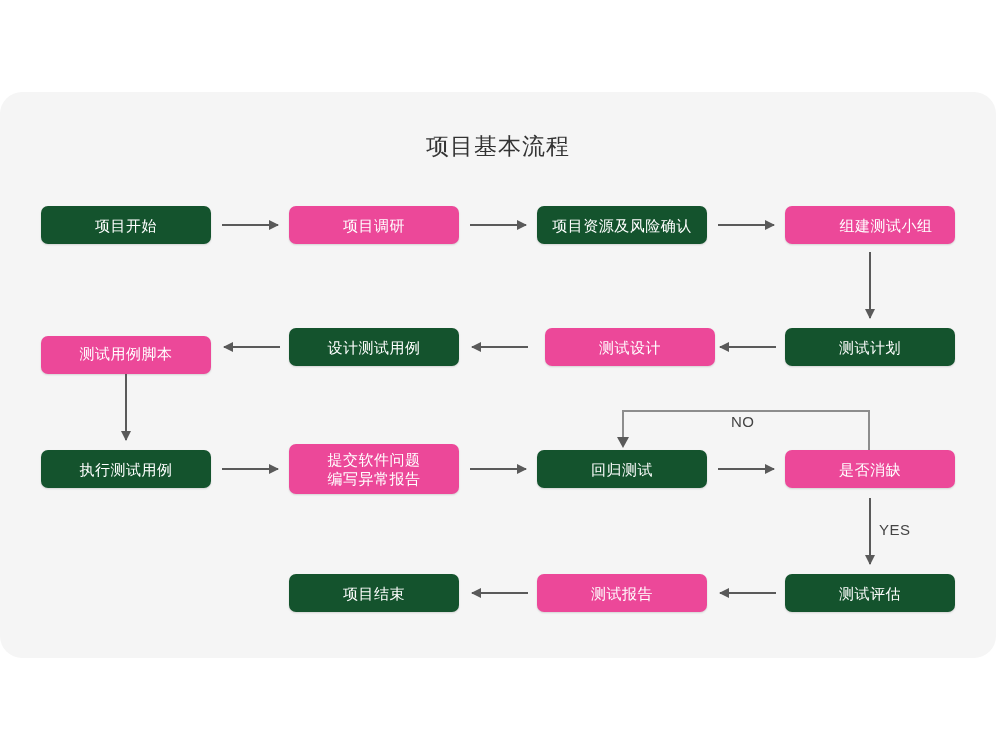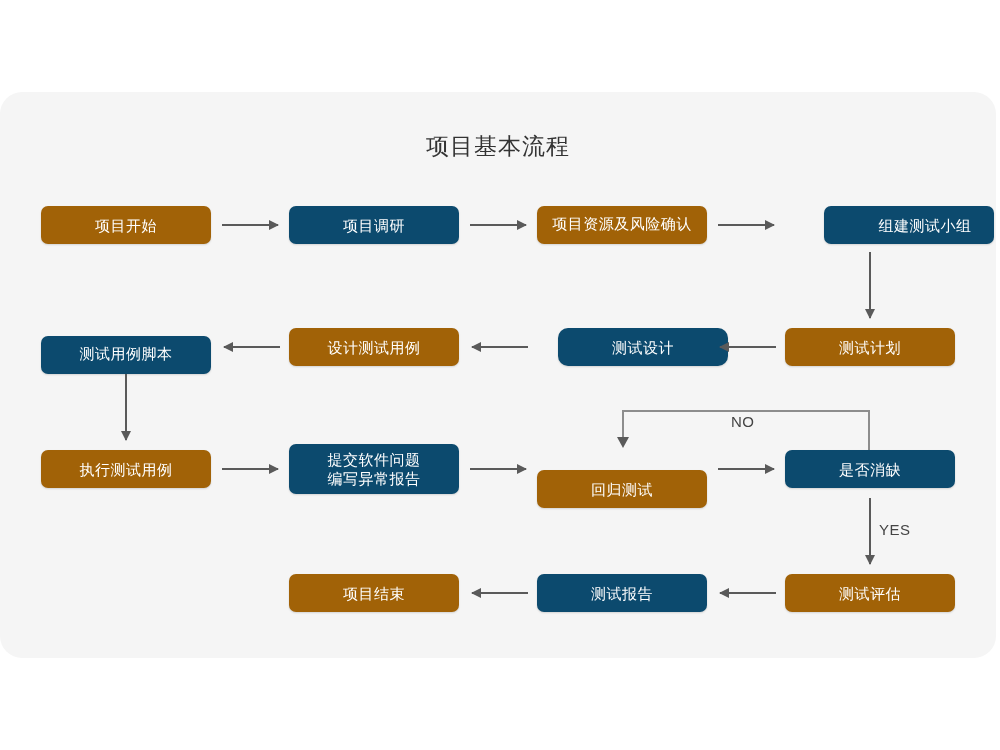--- a/index.html
+++ b/index.html
@@ -39,22 +39,22 @@
     align-items: center;
     justify-content: center;
     text-align: center;
     font-size: 15px;
     line-height: 19px;
     color: #ffffff;
     letter-spacing: 0.5px;
     white-space: pre-line;
     box-shadow: 0 1px 2px rgba(0,0,0,0.14);
   }
-  .node.purple { background: #a16207; }
-  .node.gray   { background: #0c4a6e; }
+  .node.purple { background: #14532d; }
+  .node.gray   { background: #ec4899; }
   .node.tall   { height: 50px; }
 
   
   .h-arrow {
     position: absolute;
     height: 2px;
     background: #5a5a5a;
   }
   .h-arrow::after {
     content: "";
@@ -109,54 +109,54 @@
   <div id="card"></div>
 
   <div id="title">项目基本流程</div>
 
   <div class="node purple" style="left:41px; top:206px;">项目开始</div>
   <div class="h-arrow right" style="left:222px; top:224px; width:56px;"></div>
 
   <div class="node gray" style="left:289px; top:206px;">项目调研</div>
   <div class="h-arrow right" style="left:470px; top:224px; width:56px;"></div>
 
-  <div class="node purple" style="left:537px; top:206px;font-family:Liberation Mono, monospace;">项目资源及风险确认</div>
+  <div class="node purple" style="left:537px; top:206px;">项目资源及风险确认</div>
   <div class="h-arrow right" style="left:718px; top:224px; width:56px;"></div>
 
-  <div class="node gray" style="left:824px; top:206px;padding-left:32px;">组建测试小组</div>
+  <div class="node gray" style="left:785px; top:206px;padding-left:32px;">组建测试小组</div>
 
   <div class="v-arrow" style="left:869px; top:252px; height:66px;"></div>
 
   <div class="node gray" style="left:41px; top:336px;font-family:Liberation Mono, monospace;">测试用例脚本</div>
   <div class="h-arrow left" style="left:224px; top:346px; width:56px;"></div>
 
   <div class="node purple" style="left:289px; top:328px;">设计测试用例</div>
   <div class="h-arrow left" style="left:472px; top:346px; width:56px;"></div>
 
-  <div class="node gray" style="left:558px; top:328px;border-radius:10px;">测试设计</div>
+  <div class="node gray" style="left:545px; top:328px;">测试设计</div>
   <div class="h-arrow left" style="left:720px; top:346px; width:56px;"></div>
 
   <div class="node purple" style="left:785px; top:328px;">测试计划</div>
 
   <div class="v-arrow" style="left:125px; top:374px; height:66px;"></div>
 
   <div class="loop-line v" style="left:868px; top:410px; height:40px;"></div>
   <div class="loop-line h" style="left:622px; top:410px; width:248px;"></div>
   <div class="loop-line v" style="left:622px; top:410px; height:31px;"></div>
   <div class="loop-head" style="left:617px; top:437px;"></div>
   <div class="edge-label" style="left:731px; top:413px;">NO</div>
 
   <div class="node purple" style="left:41px; top:450px;">执行测试用例</div>
   <div class="h-arrow right" style="left:222px; top:468px; width:56px;"></div>
 
   <div class="node gray tall" style="left:289px; top:444px;">提交软件问题
 编写异常报告</div>
   <div class="h-arrow right" style="left:470px; top:468px; width:56px;"></div>
 
-  <div class="node purple" style="left:537px; top:470px;">回归测试</div>
+  <div class="node purple" style="left:537px; top:450px;">回归测试</div>
   <div class="h-arrow right" style="left:718px; top:468px; width:56px;"></div>
 
   <div class="node gray" style="left:785px; top:450px;">是否消缺</div>
 
   <div class="v-arrow" style="left:869px; top:498px; height:66px;"></div>
   <div class="edge-label" style="left:879px; top:521px;text-align:right;">YES</div>
 
   <div class="node purple" style="left:289px; top:574px;">项目结束</div>
   <div class="h-arrow left" style="left:472px; top:592px; width:56px;"></div>
 

